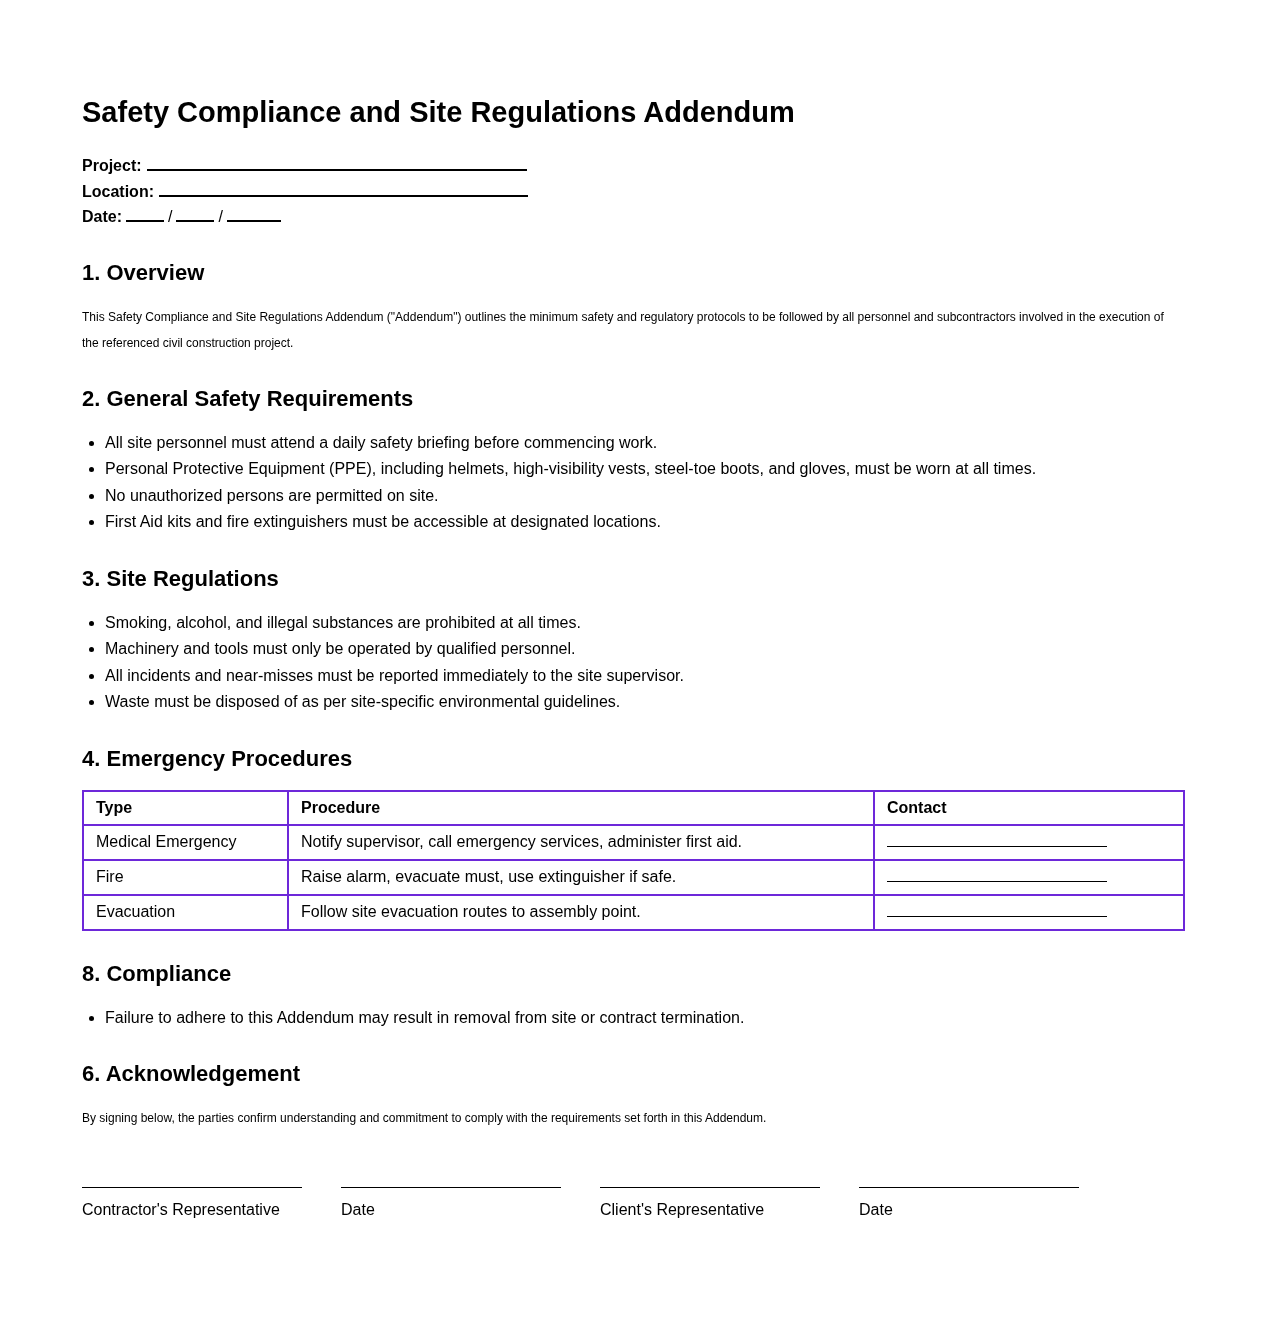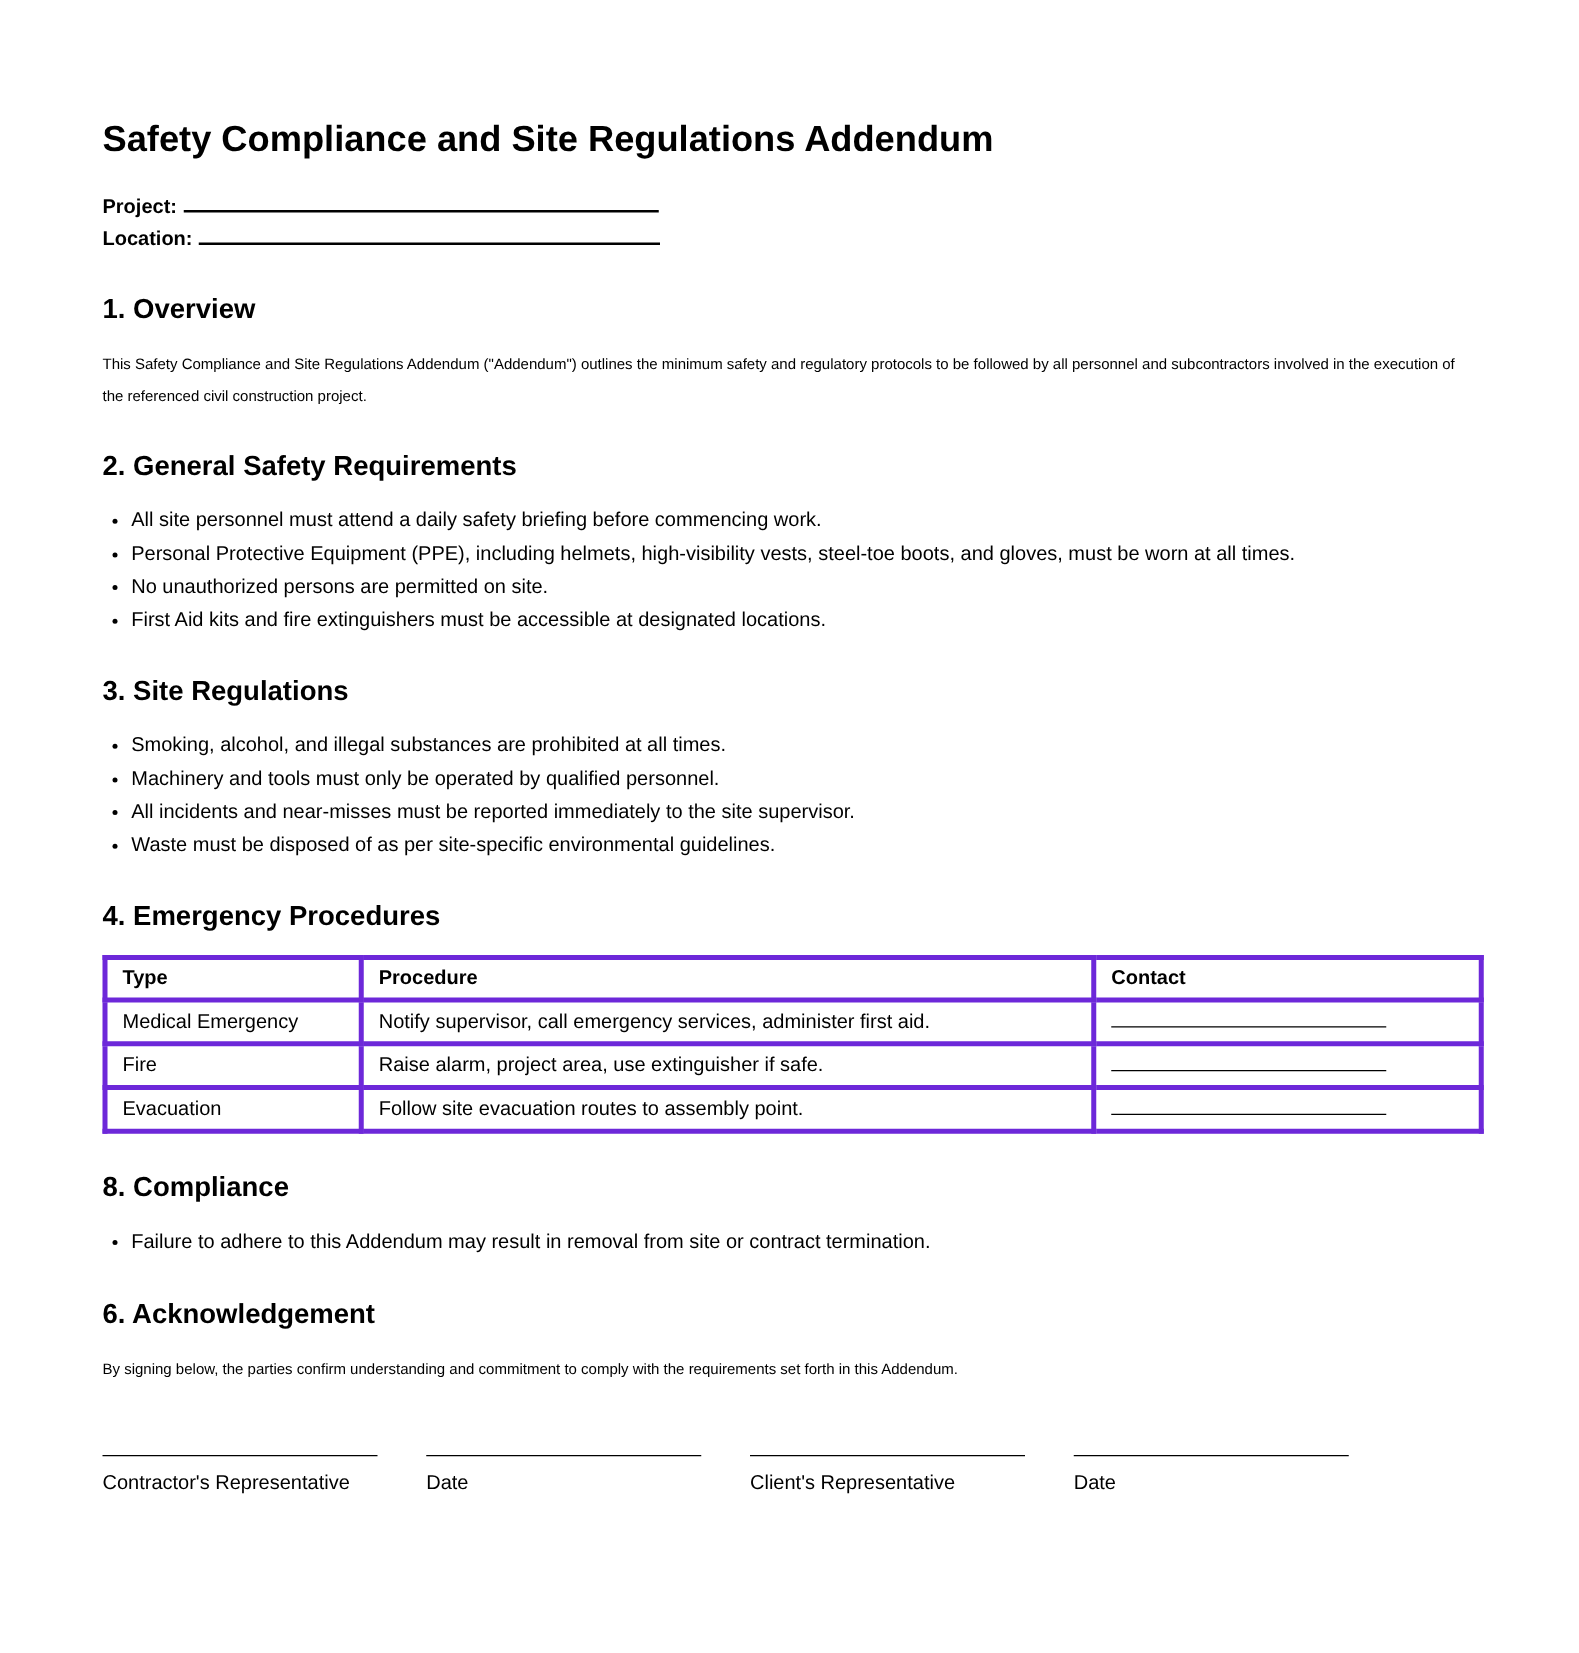--- a/index.html
+++ b/index.html
@@ -55,21 +55,21 @@
     line-height: 26.5px;
   }
   ul.bullet-list li { margin: 0; }
   table.proc-table {
     border-collapse: collapse;
     table-layout: fixed;
     width: 1101px;
   }
   table.proc-table th,
   table.proc-table td {
-    border: 4px solid #6d28d9;
+    border: 2px solid #6d28d9;
     font-size: 16px;
     text-align: left;
     vertical-align: middle;
     padding: 0 12px;
   }
   table.proc-table th { height: 34px; font-weight: bold; }
   table.proc-table td { height: 35px; }
   .col-type { width: 205px; }
   .col-procedure { width: 586px; }
   .col-contact { width: 310px; }
@@ -98,20 +98,23 @@
 <div class="page">
 
   <h1 class="doc-title">Safety Compliance and Site Regulations Addendum</h1>
 
   <div class="meta">
     <div class="meta-line">
       <span class="lbl">Project:</span><span class="fill-line w-project"></span>
     </div>
     <div class="meta-line">
       <span class="lbl">Location:</span><span class="fill-line w-location"></span>
+    </div>
+    <div class="meta-line">
+      <span class="lbl">Date:</span><span class="fill-line w-date"></span><span>/</span><span class="fill-line w-date"></span><span>/</span><span class="fill-line w-date-last"></span>
     </div>
   </div>
 
   <h2 class="section-heading">1. Overview</h2>
   <p class="body-text">This Safety Compliance and Site Regulations Addendum ("Addendum") outlines the minimum safety and regulatory protocols to be followed by all personnel and subcontractors involved in the execution of the referenced civil construction project.</p>
 
   <h2 class="section-heading">2. General Safety Requirements</h2>
   <ul class="bullet-list">
     <li>All site personnel must attend a daily safety briefing before commencing work.</li>
     <li>Personal Protective Equipment (PPE), including helmets, high-visibility vests, steel-toe boots, and gloves, must be worn at all times.</li>
@@ -142,21 +145,21 @@
       </tr>
     </thead>
     <tbody>
       <tr>
         <td>Medical Emergency</td>
         <td>Notify supervisor, call emergency services, administer first aid.</td>
         <td><span class="contact-line"></span></td>
       </tr>
       <tr>
         <td>Fire</td>
-        <td>Raise alarm, project area, use extinguisher if safe.</td>
+        <td>Raise alarm, evacuate must, use extinguisher if safe.</td>
         <td><span class="contact-line"></span></td>
       </tr>
       <tr>
         <td>Evacuation</td>
         <td>Follow site evacuation routes to assembly point.</td>
         <td><span class="contact-line"></span></td>
       </tr>
     </tbody>
   </table>
 

